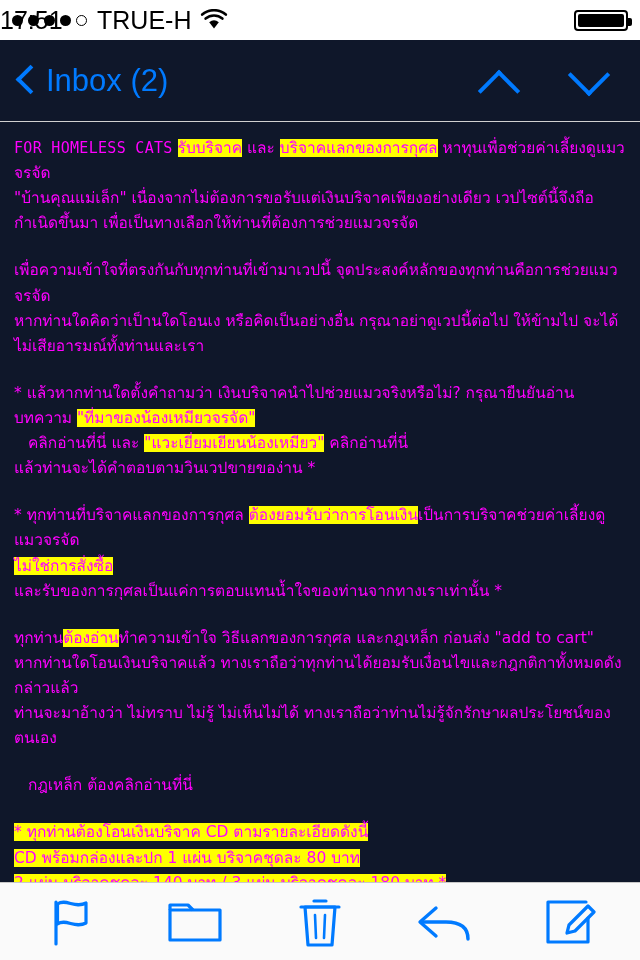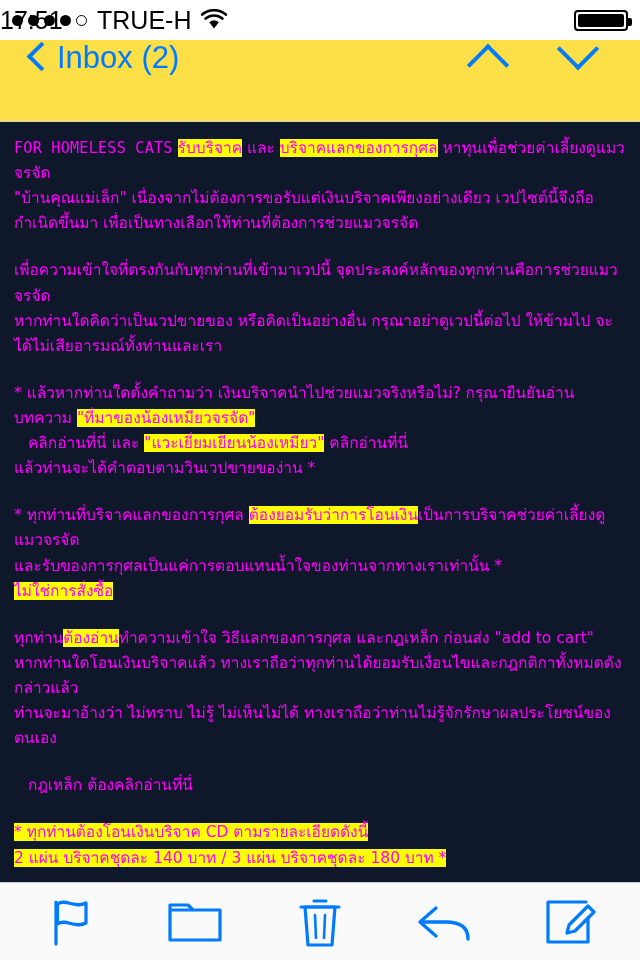--- a/index.html
+++ b/index.html
@@ -80,24 +80,24 @@
   .battery-fill {
     height: 100%;
     background: #000;
     border-radius: 2px;
   }
 
   
   .navbar {
     height: 82px;
     flex: 0 0 82px;
-    background: #fde047;
-    display: flex;
-    align-items: flex-start;
-    padding: 0 27px;
+    background: #0f172a;
+    display: flex;
+    align-items: center;
+    padding: 0 16px;
     position: relative;
   }
   .back-btn {
     display: flex;
     align-items: center;
     color: #007aff;
     cursor: pointer;
   }
   .chev-left {
     width: 20px; height: 34px;
@@ -250,60 +250,63 @@
 
       <p>
         <span class="mono">FOR HOMELESS CATS</span>
         <span class="hl">รับบริจาค</span><span> และ </span><span class="hl">บริจาคแลกของการกุศล</span><span>  หาทุนเพื่อช่วยค่าเลี้ยงดูแมวจรจัด</span>
       </p>
 
       <p>"บ้านคุณแม่เล็ก"  เนื่องจากไม่ต้องการขอรับแต่เงินบริจาคเพียงอย่างเดียว  เวปไซต์นี้จึงถือกำเนิดขึ้นมา เพื่อเป็นทางเลือกให้ท่านที่ต้องการช่วยแมวจรจัด</p>
       <div class="blank"></div>
 
       <p>เพื่อความเข้าใจที่ตรงกันกับทุกท่านที่เข้ามาเวปนี้ จุดประสงค์หลักของทุกท่านคือการช่วยแมวจรจัด</p>
-      <p>หากท่านใดคิดว่าเป็นเวปขายของ หรือคิดเป็นอย่างอื่น กรุณาอย่าดูเวปนี้ต่อไป  ให้ข้ามไป จะได้ไม่เสียอารมณ์ทั้งท่านและเรา</p>
+      <p>หากท่านใดคิดว่าเป็านใดโอนเง หรือคิดเป็นอย่างอื่น กรุณาอย่าดูเวปนี้ต่อไป  ให้ข้ามไป จะได้ไม่เสียอารมณ์ทั้งท่านและเรา</p>
       <div class="blank"></div>
 
       <p>
         <span>* แล้วหากท่านใดตั้งคำถามว่า เงินบริจาคนำไปช่วยแมวจริงหรือไม่?  กรุณายืนยันอ่านบทความ </span><span class="hl">"ที่มาของน้องเหมียวจรจัด"</span>
       </p>
 
       <p class="indent">
         <span class="link-plain">คลิกอ่านที่นี่</span><span> และ </span><span class="hl">"แวะเยี่ยมเยียนน้องเหมียว"</span> <span class="link-plain">คลิกอ่านที่นี่</span>
       </p>
 
       <p>แล้วท่านจะได้คำตอบตามวินเวปขายของ่าน *</p>
       <div class="blank"></div>
 
       <p>
         <span>* ทุกท่านที่บริจาคแลกของการกุศล </span><span class="hl">ต้องยอมรับว่าการโอนเงิน</span><span>เป็นการบริจาคช่วยค่าเลี้ยงดูแมวจรจัด</span>
       </p>
 
+      <p>
+        <span class="hl">ไม่ใช่การสั่งซื้อ</span>
+      </p>
+
       <p>และรับของการกุศลเป็นแค่การตอบแทนน้ำใจของท่านจากทางเราเท่านั้น *</p>
-
-      <p>
-        <span class="hl">ไม่ใช่การสั่งซื้อ</span>
-      </p>
       <div class="blank"></div>
 
       <p>
         <span>ทุกท่าน</span><span class="hl">ต้องอ่าน</span><span>ทำความเข้าใจ วิธีแลกของการกุศล และกฎเหล็ก ก่อนส่ง "add to cart"</span>
       </p>
 
       <p>หากท่านใดโอนเงินบริจาคแล้ว ทางเราถือว่าทุกท่านได้ยอมรับเงื่อนไขและกฎกติกาทั้งหมดดังกล่าวแล้ว</p>
       <p>ท่านจะมาอ้างว่า ไม่ทราบ ไม่รู้ ไม่เห็นไม่ได้ ทางเราถือว่าท่านไม่รู้จักรักษาผลประโยชน์ของตนเอง</p>
       <div class="blank"></div>
 
       <p class="indent">
         <span>กฎเหล็ก </span><span class="link-plain">ต้องคลิกอ่านที่นี่</span>
       </p>
       <div class="blank"></div>
 
       <p>
         <span class="hl">* ทุกท่านต้องโอนเงินบริจาค CD ตามรายละเอียดดังนี้</span>
+      </p>
+      <p>
+        <span class="hl">CD พร้อมกล่องและปก 1 แผ่น บริจาคชุดละ 80 บาท</span>
       </p>
       <p>
         <span class="hl"> 2 แผ่น บริจาคชุดละ 140 บาท / 3 แผ่น บริจาคชุดละ 180 บาท *</span>
       </p>
 
     </div>
   </div>
 
   <div class="toolbar">
     <div class="tb-btn">

